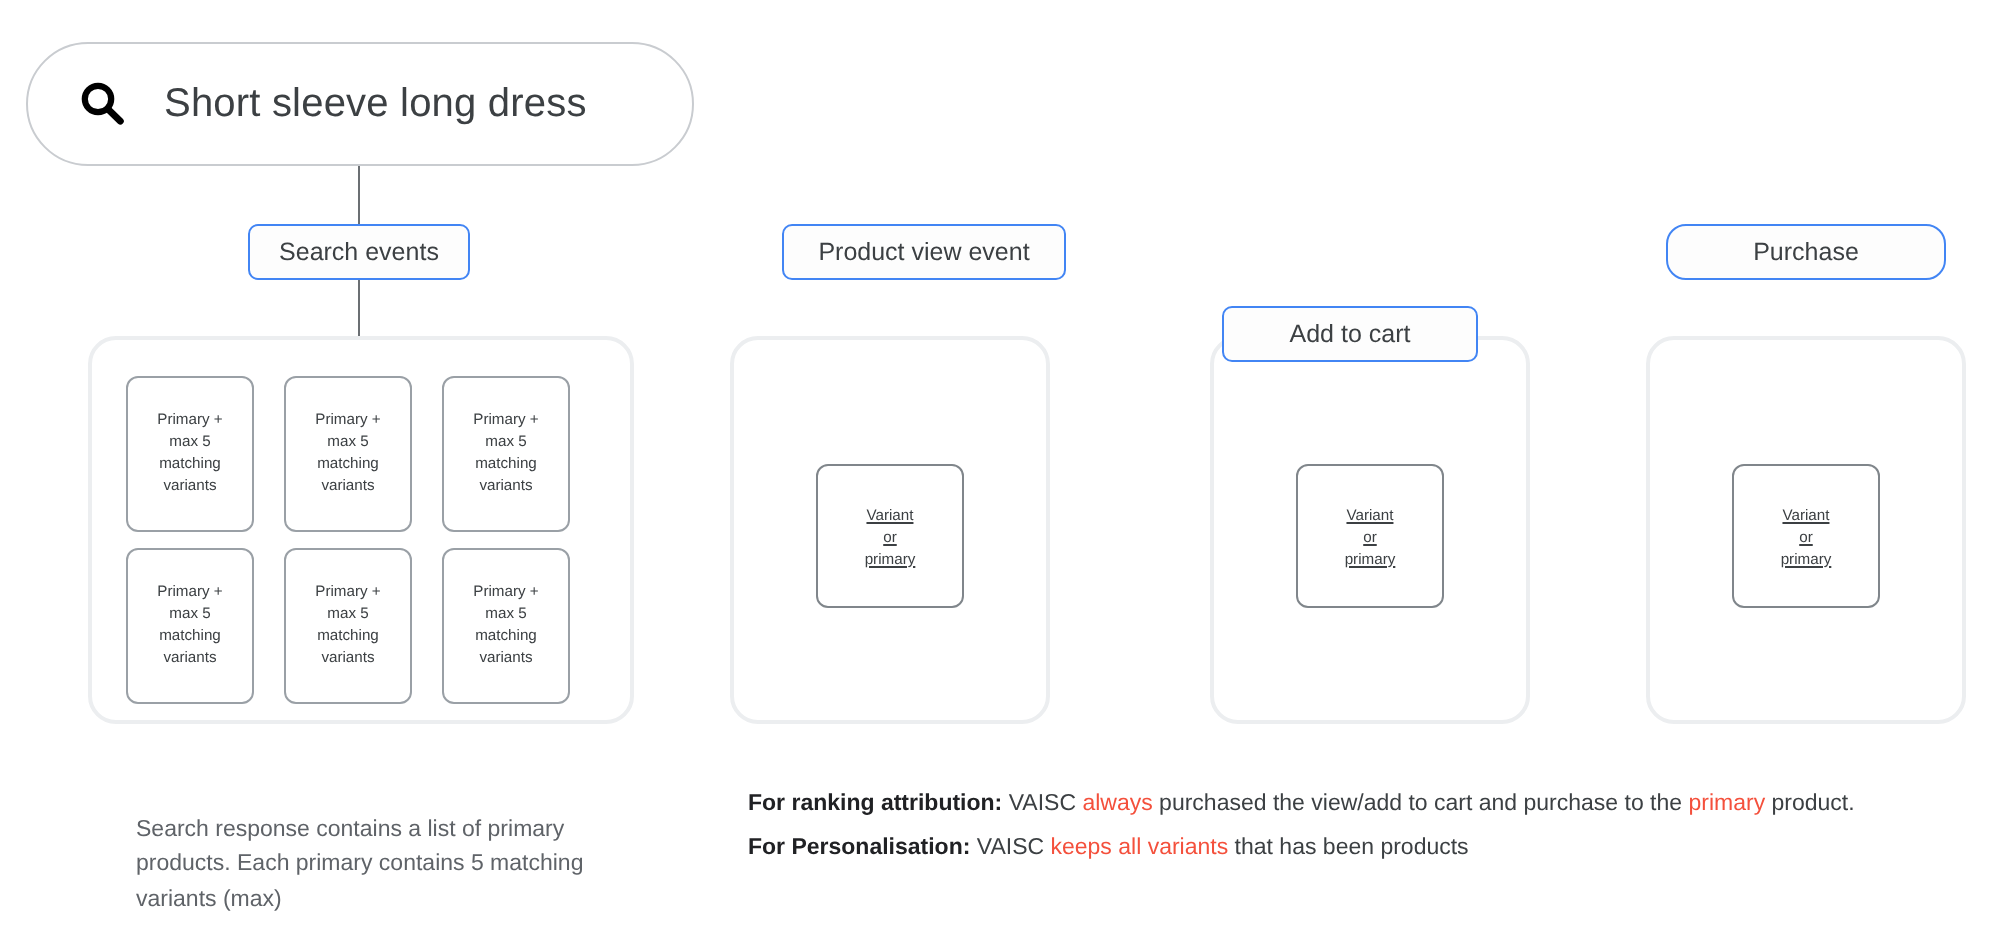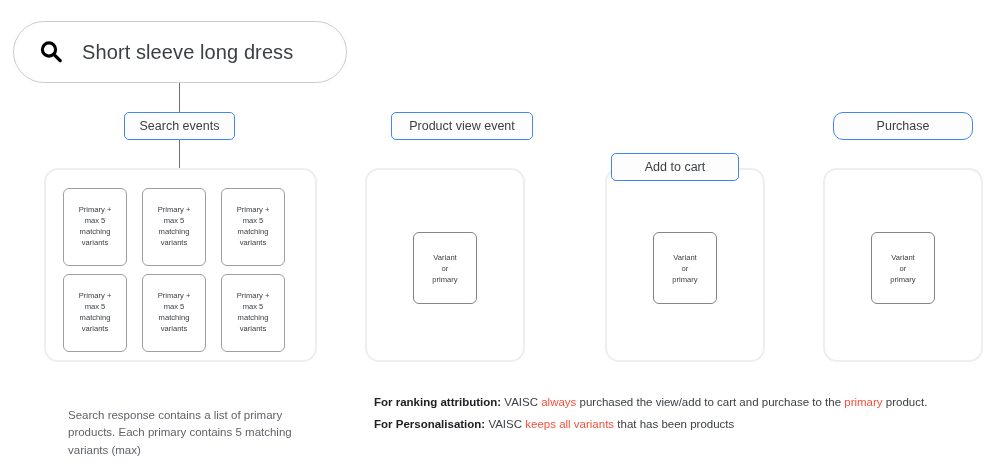--- a/index.html
+++ b/index.html
@@ -114,33 +114,34 @@
     color: #3c4043;
     padding: 2px;
   }
 
   
   .variant-card {
     position: absolute;
     left: 50%;
     transform: translateX(-50%);
     top: 62px;
-    width: 64px;
+    width: 74px;
     height: 72px;
     box-sizing: border-box;
     border: 1px solid #80868b;
     border-radius: 6px;
     background: #fff;
     display: flex;
     align-items: center;
     justify-content: center;
     text-align: center;
     font-size: 7.6px;
     line-height: 1.45;
     color: #3c4043;
+    text-decoration: underline;
   }
 
   
   #caption-left {
     position: absolute;
     left: 68px;
     top: 407px;
     width: 235px;
     font-size: 11.5px;
     line-height: 1.52;

